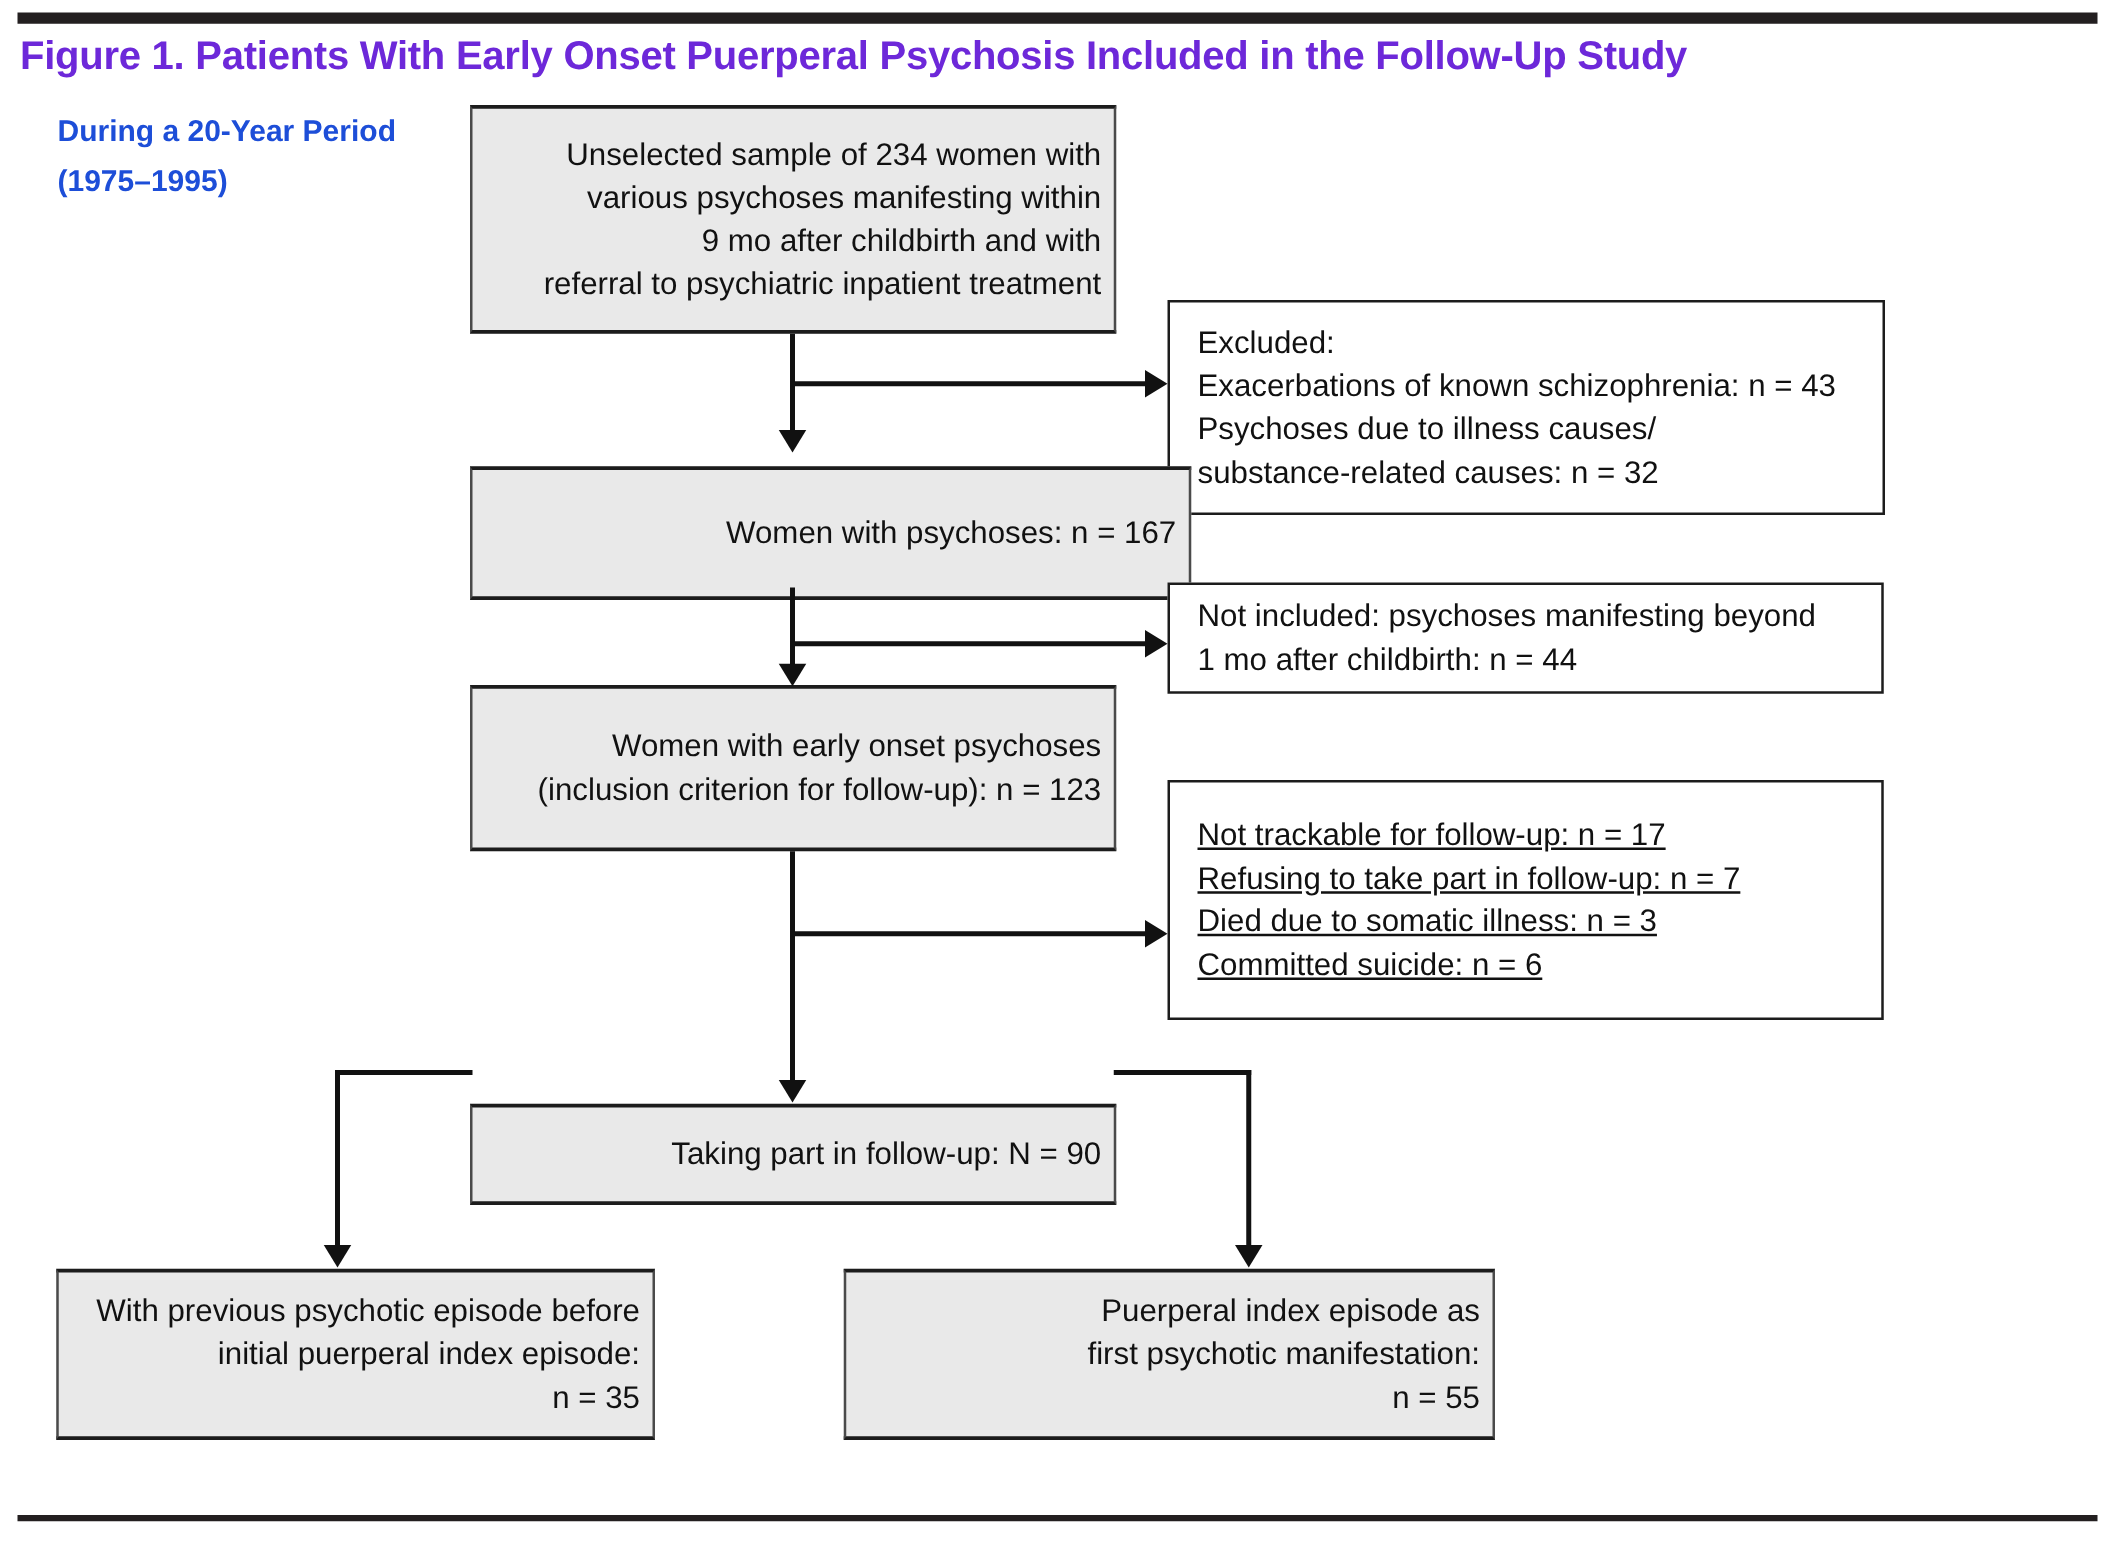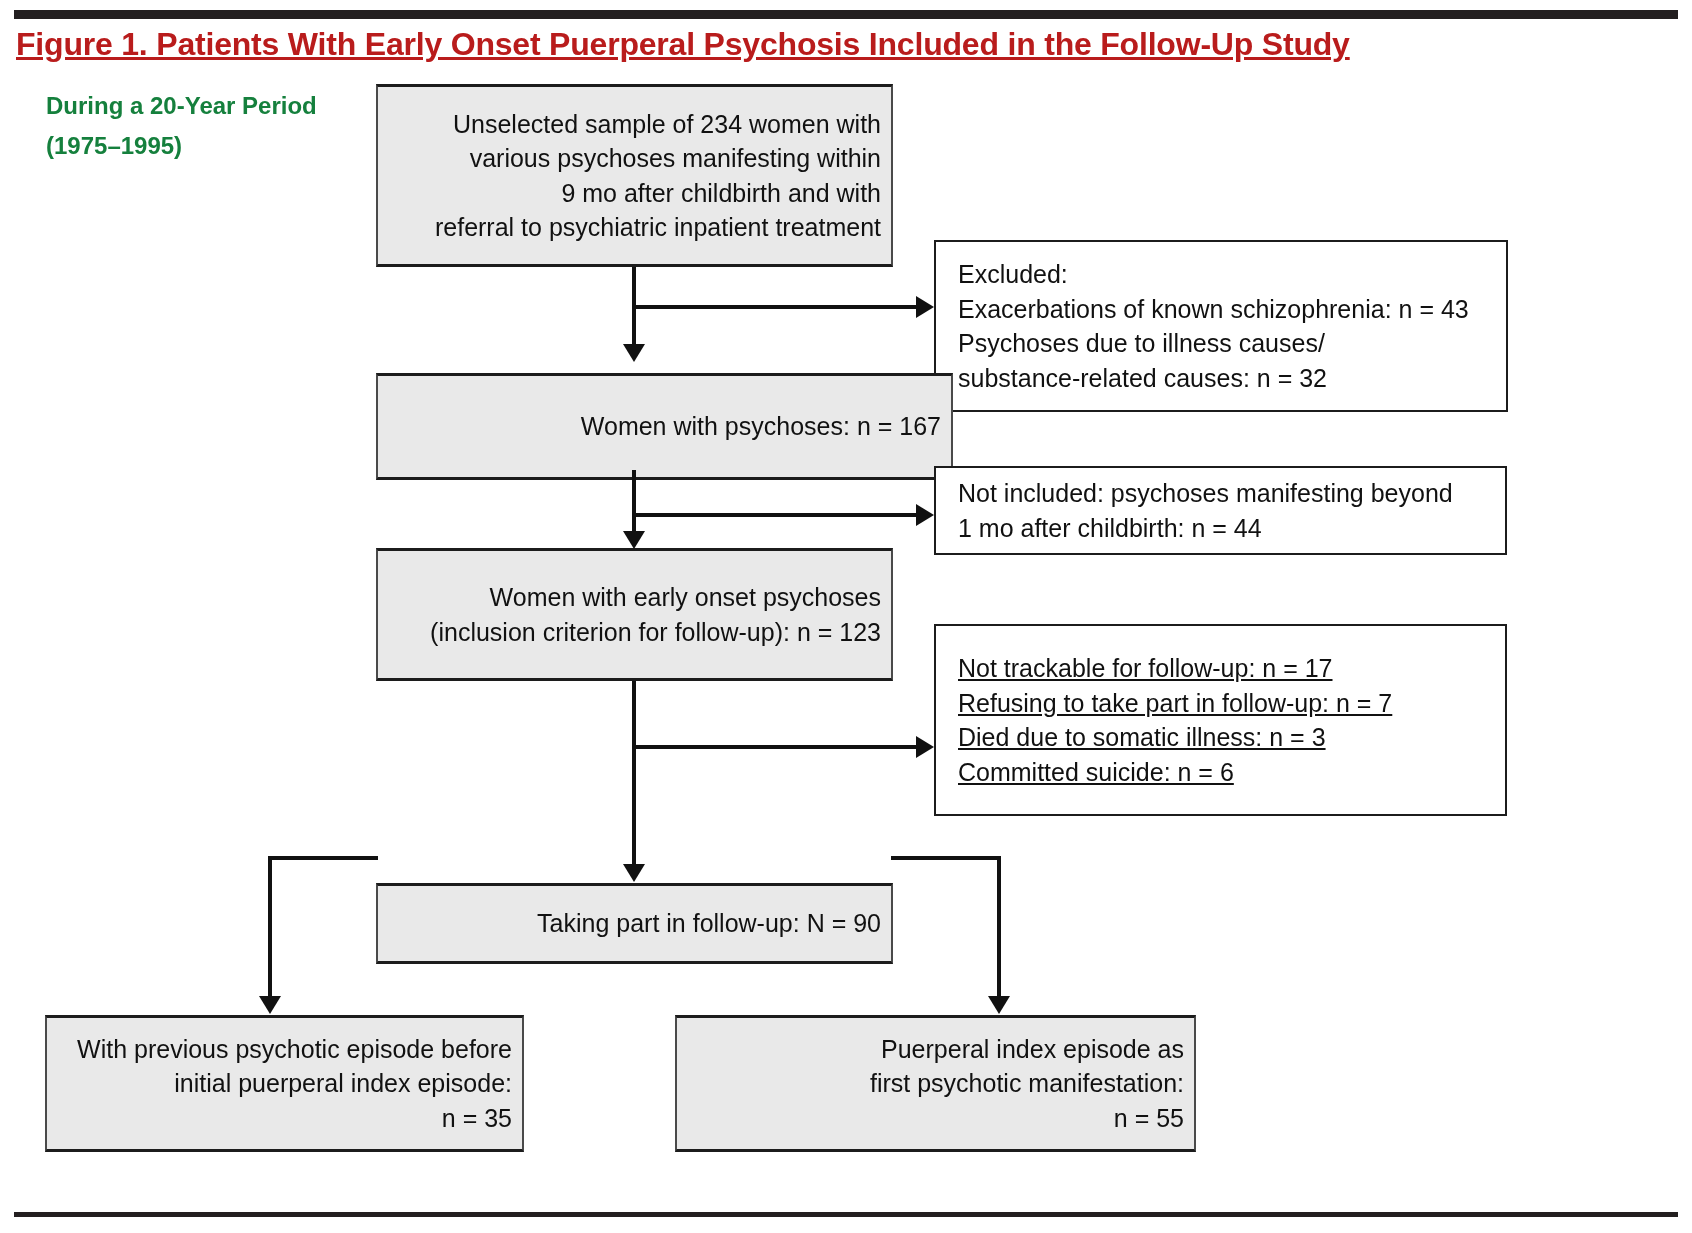--- a/index.html
+++ b/index.html
@@ -39,33 +39,32 @@
   }
 
   
   .fig-title {
     position: absolute;
     left: 16px;
     top: 26px;
     font-size: 32px;
     font-weight: bold;
     letter-spacing: -0.2px;
-    color: #b91c1c;
+    color: #6d28d9;
     white-space: nowrap;
-    text-decoration: underline;
   }
   .period-label {
     position: absolute;
     left: 46px;
     top: 86px;
     width: 320px;
     font-size: 24px;
     font-weight: bold;
     line-height: 1.65;
-    color: #15803d;
+    color: #1d4ed8;
   }
 
   
   .node {
     position: absolute;
     box-sizing: border-box;
     display: flex;
     flex-direction: column;
     justify-content: center;
     font-size: 25px;

